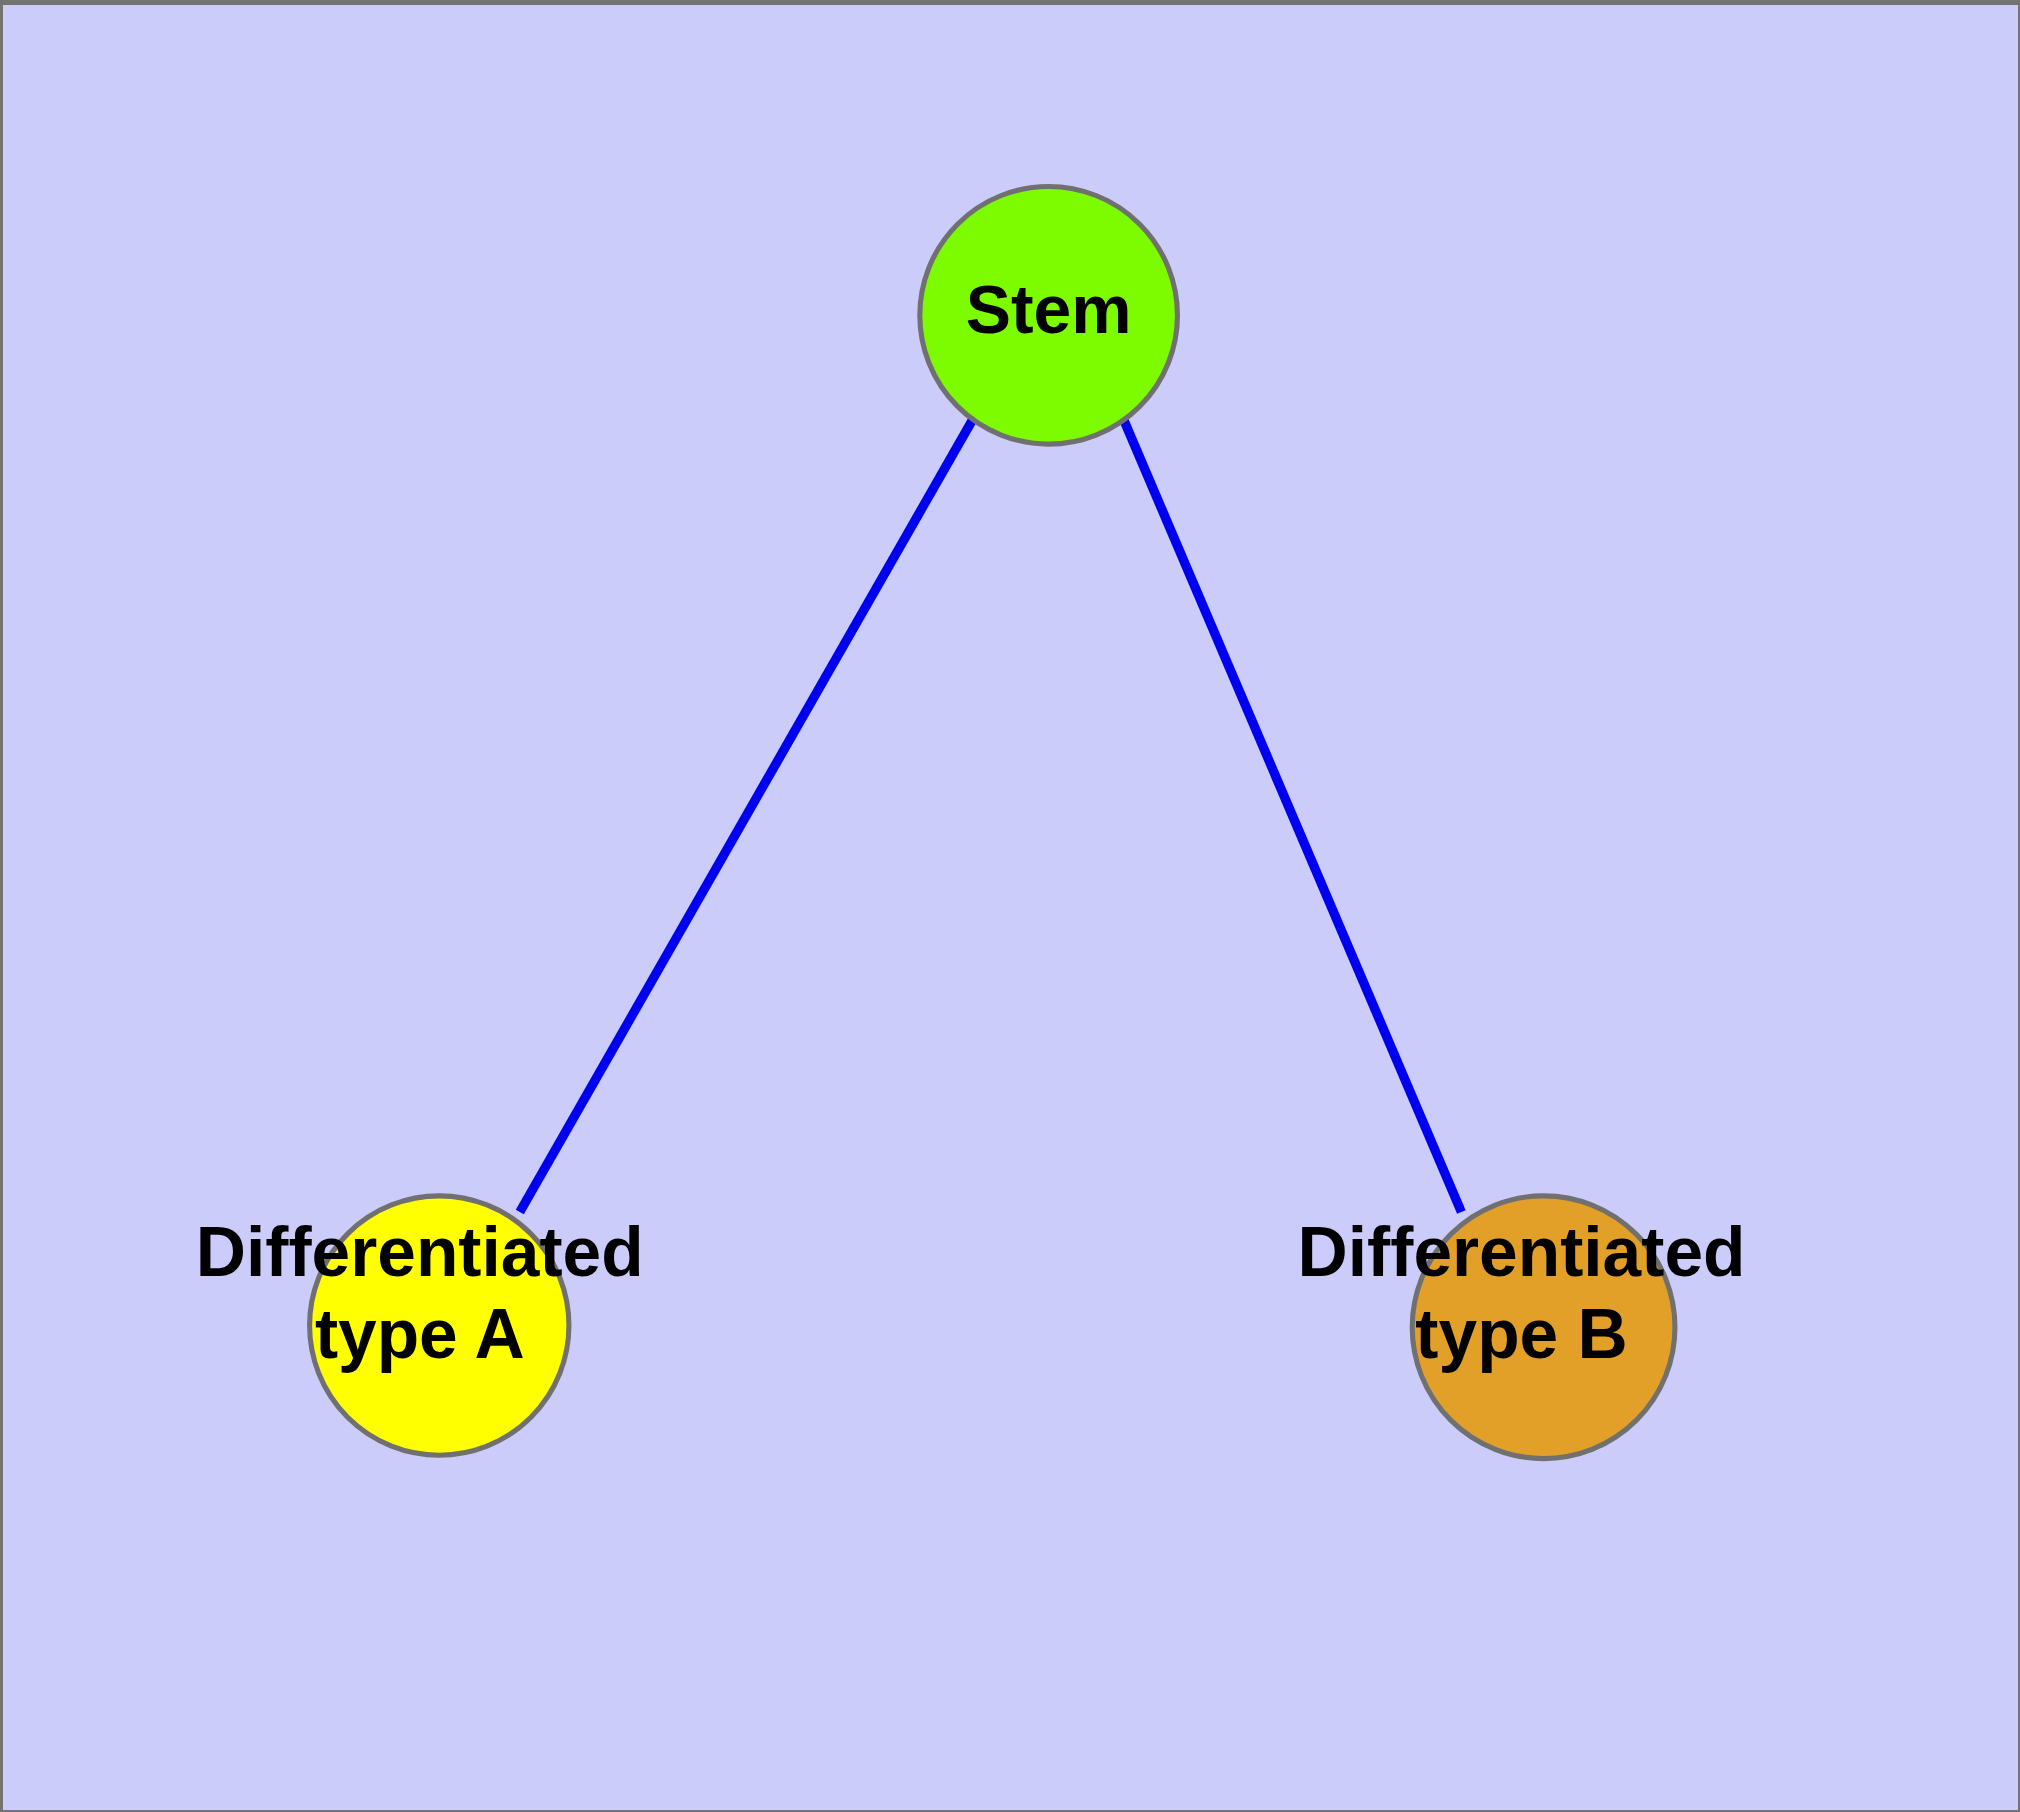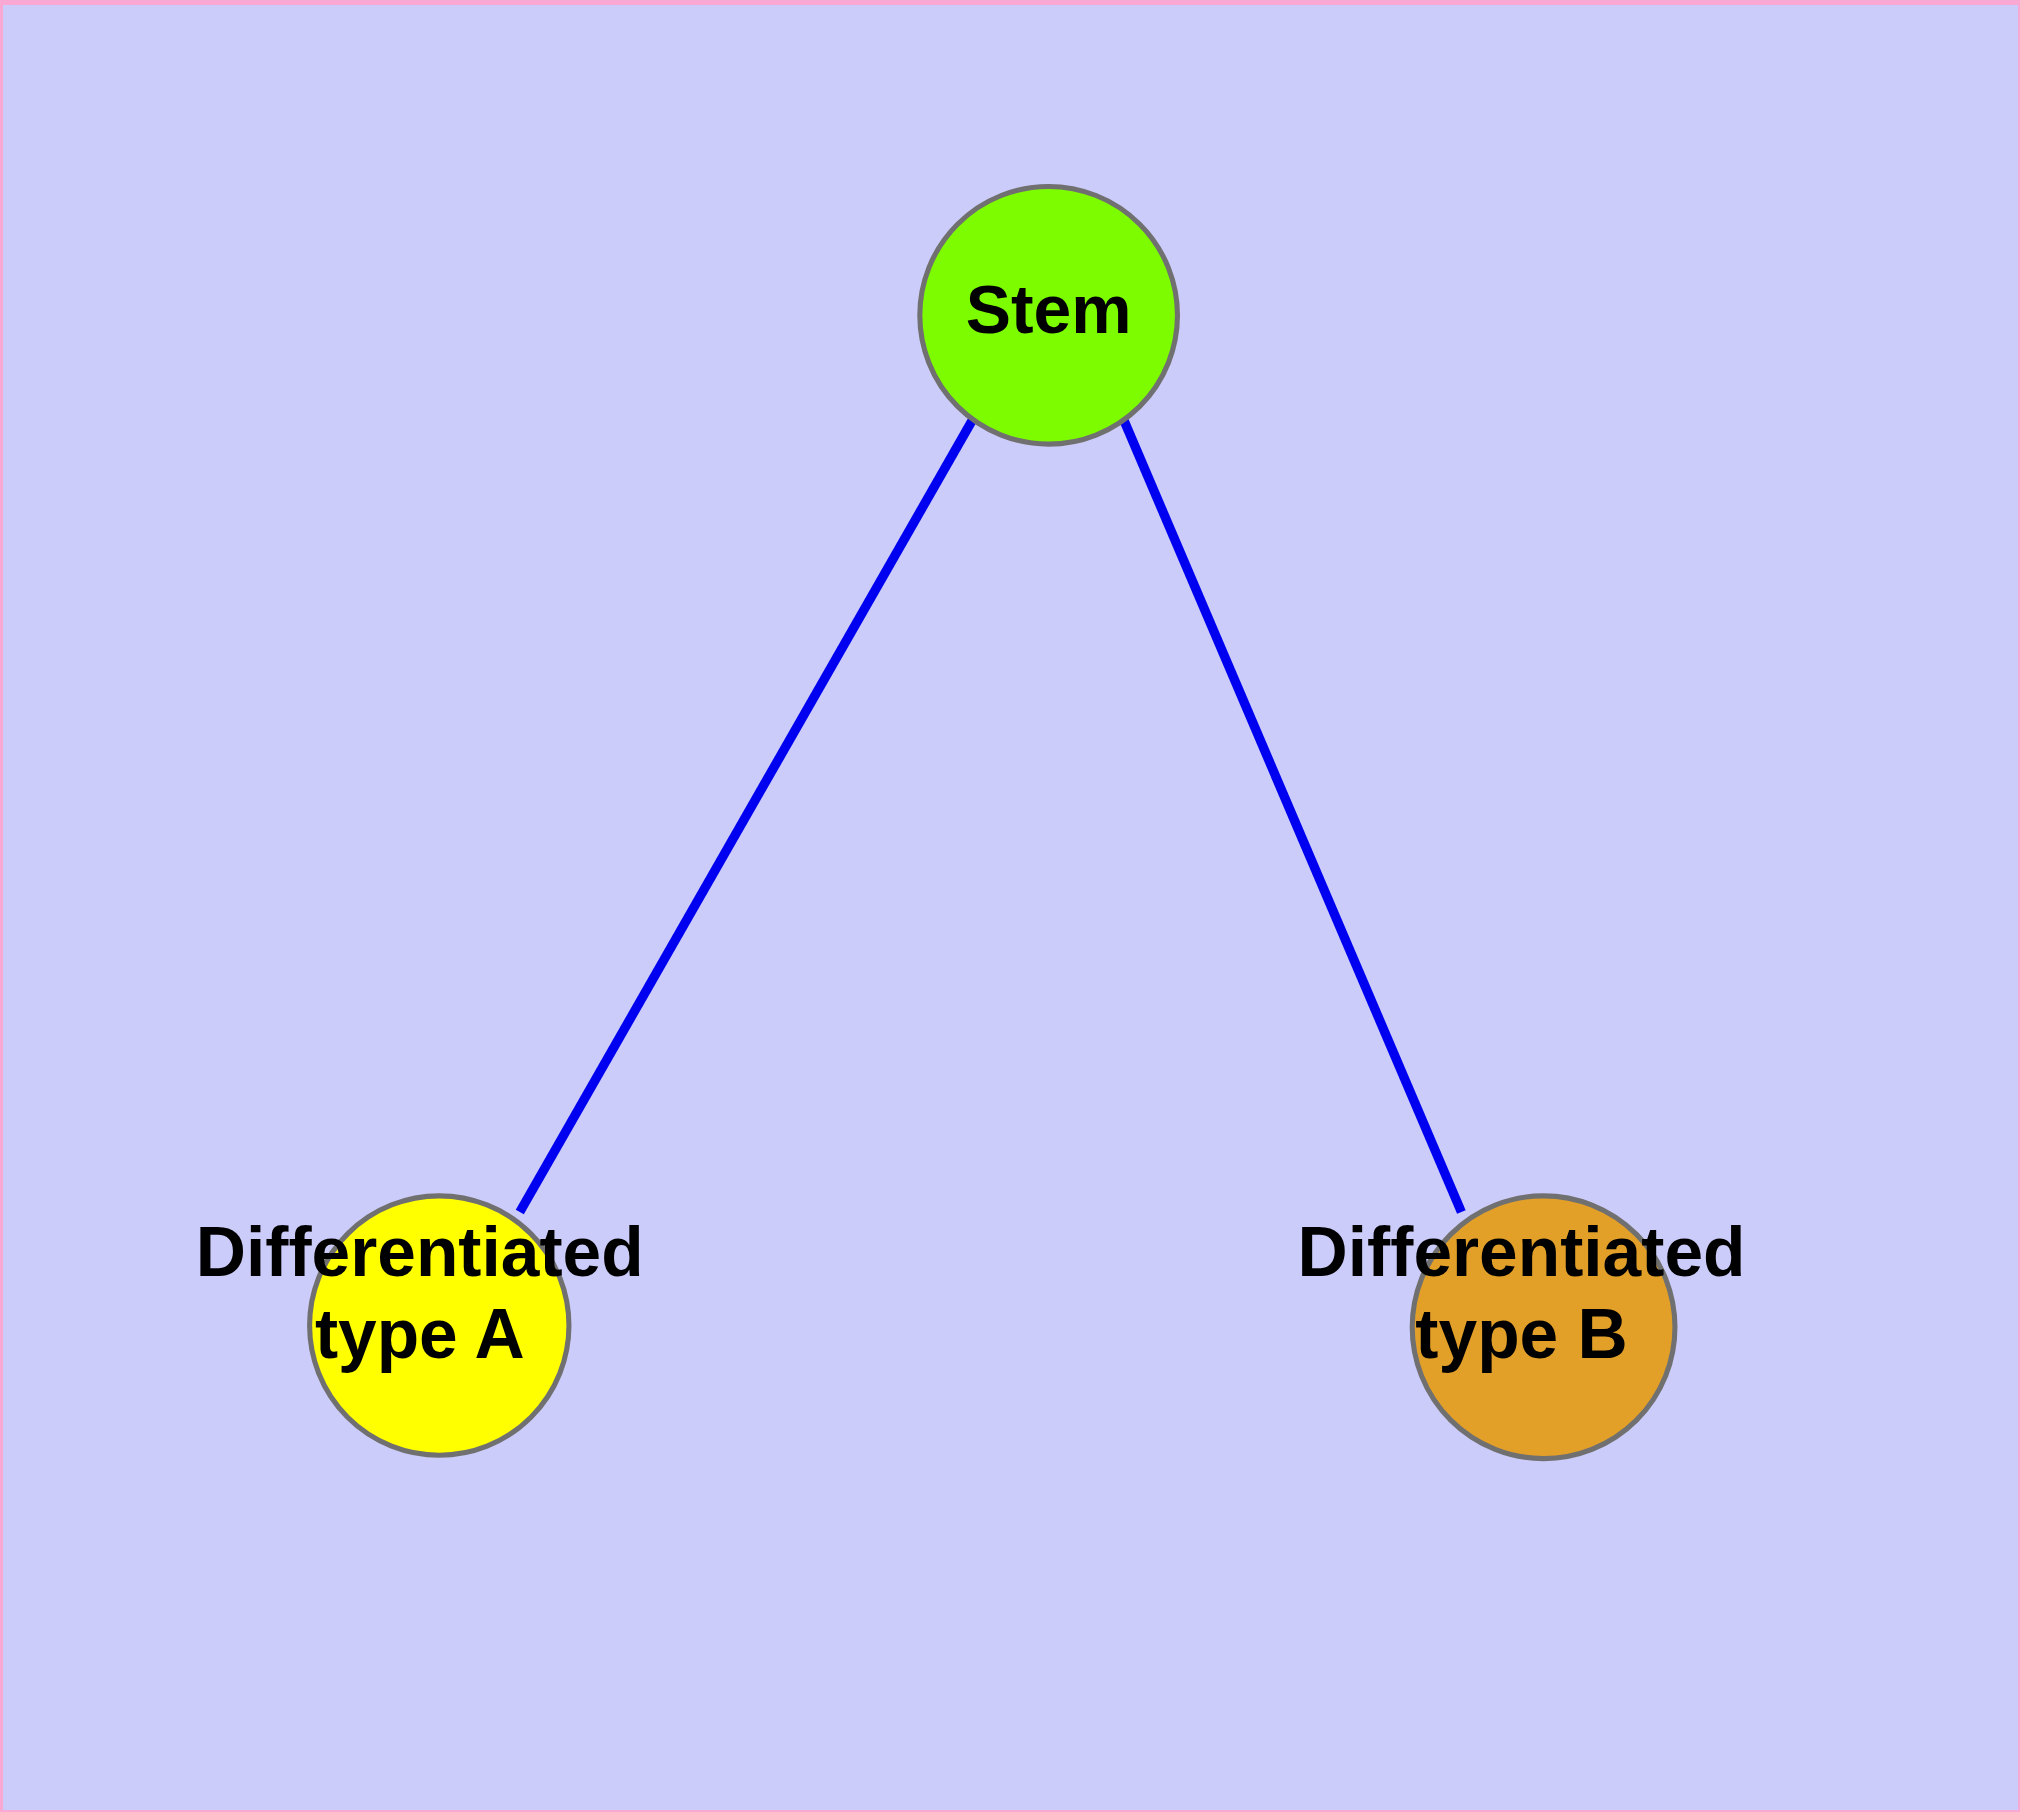--- a/index.html
+++ b/index.html
@@ -5,21 +5,21 @@
 <style>
   html, body {
     margin: 0;
     padding: 0;
     background: #ffffff;
   }
   #canvas {
     position: relative;
     width: 2021px;
     height: 1812px;
-    background: #f9a8d4;
+    background: #737373;
     overflow: hidden;
     font-family: "Liberation Sans", sans-serif;
   }
   #plot-area {
     position: absolute;
     left: 3.4px;
     top: 5.1px;
     width: 2015px;
     height: 1805px;
     background: #ccccfa;

